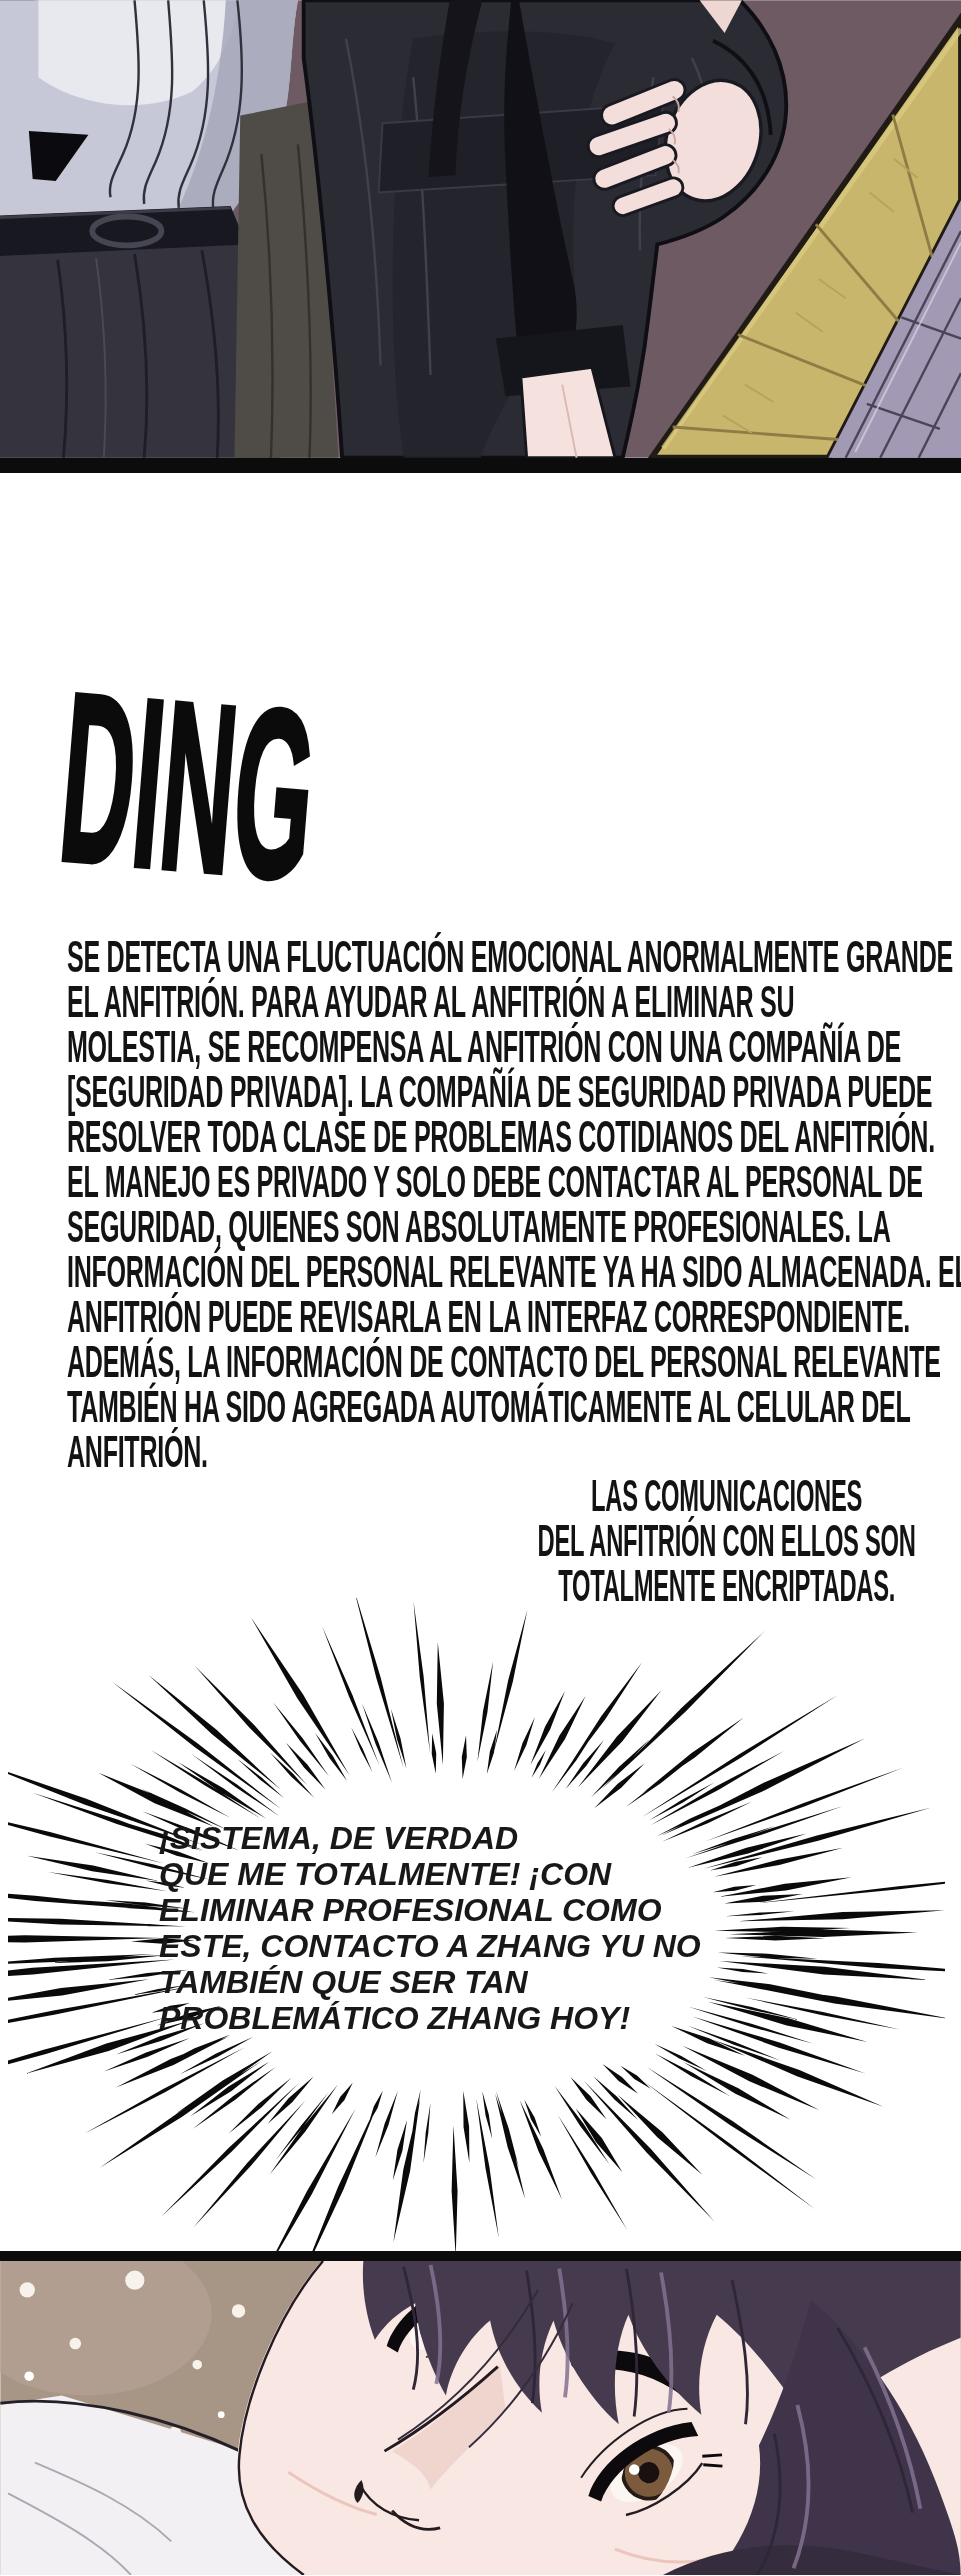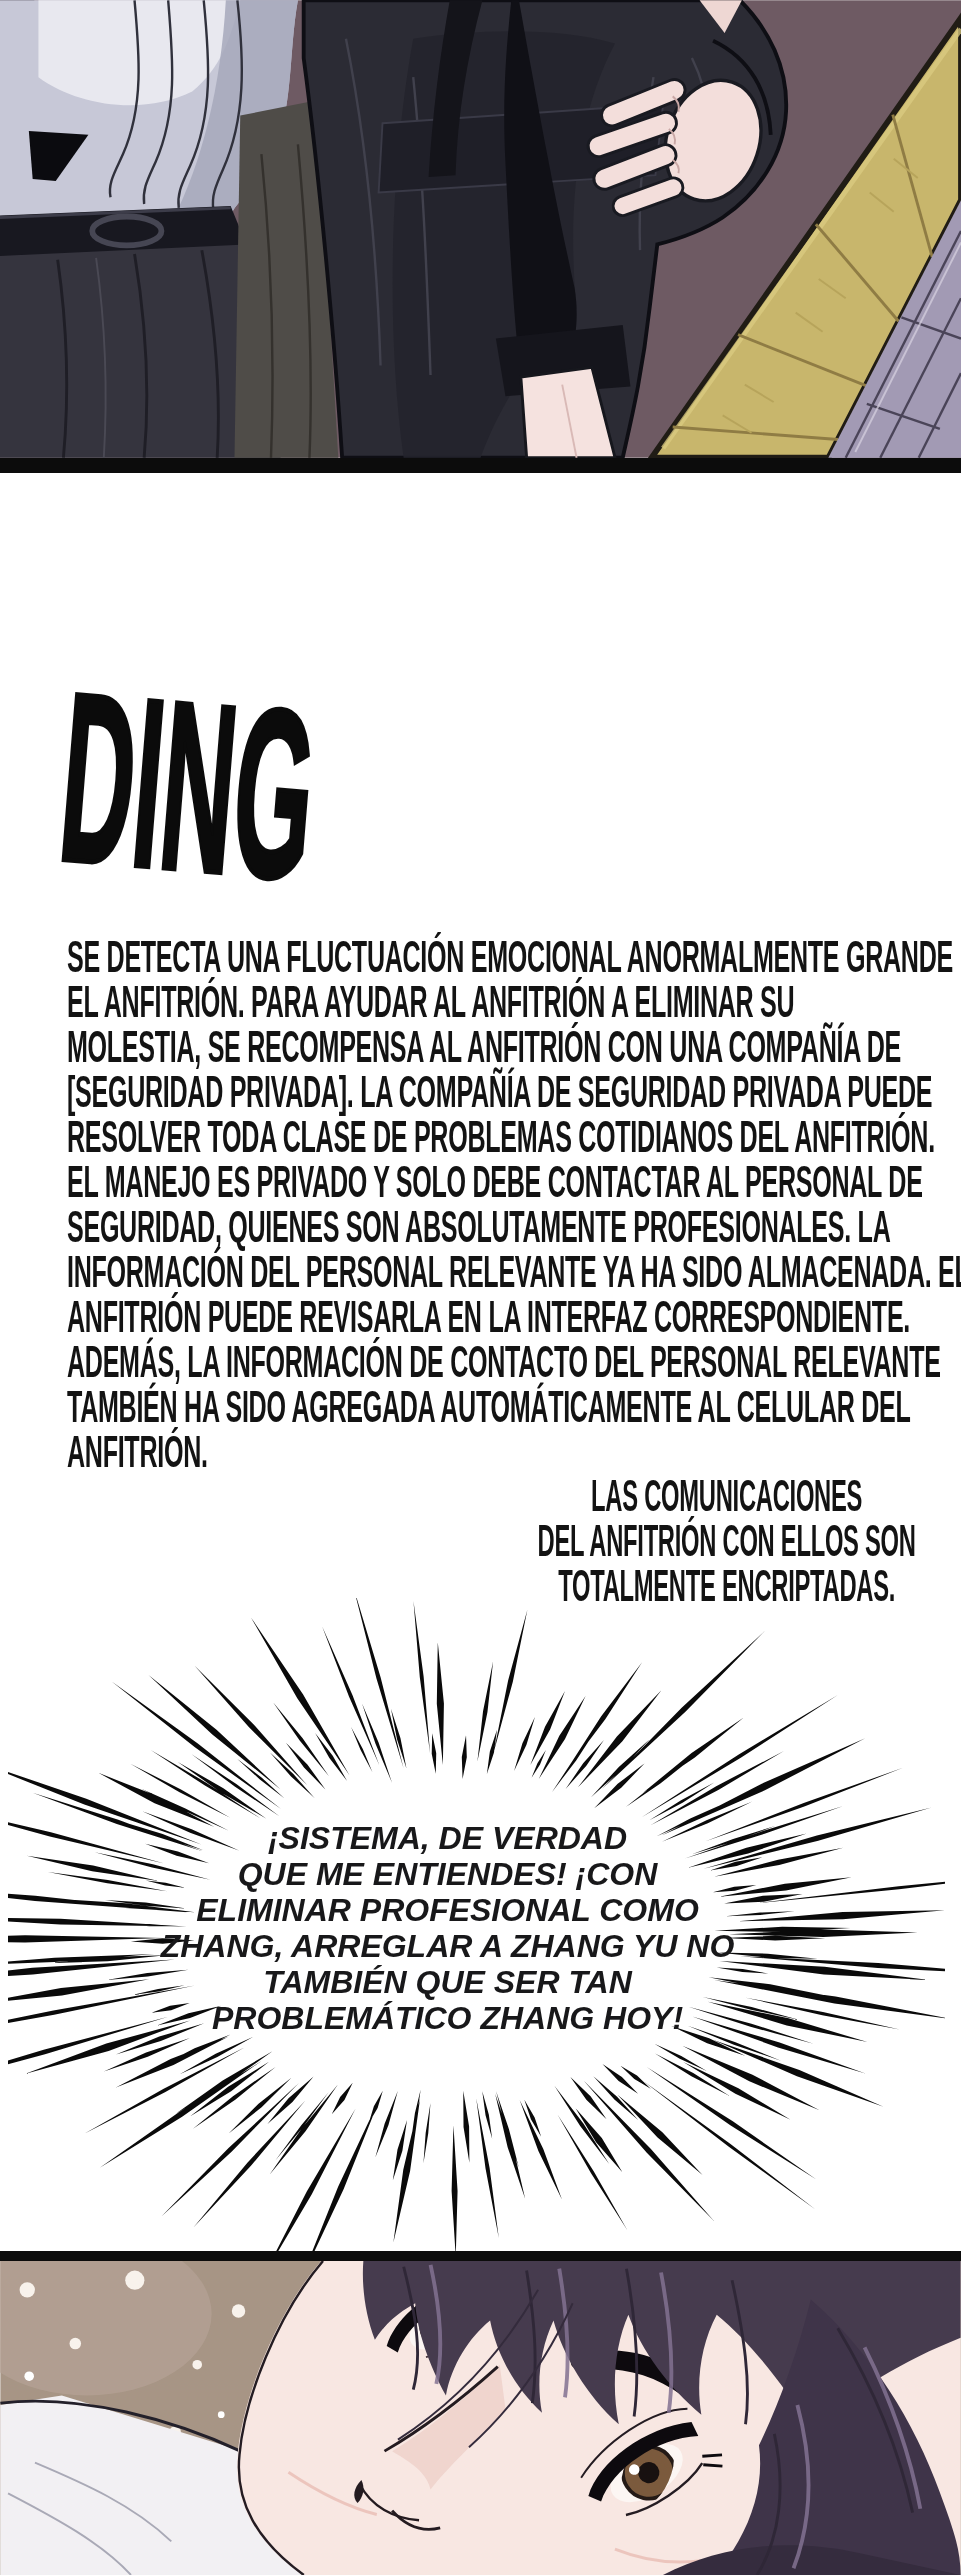--- a/index.html
+++ b/index.html
@@ -16,21 +16,21 @@
   
   #system-message{position:absolute;left:67px;top:934px;width:1471px;color:#131313;
         transform:scaleX(.57);transform-origin:left top;}
   #system-message .ln{font-size:44px;line-height:45px;font-weight:700;white-space:nowrap;letter-spacing:-0.5px;}
   
   #side-note{position:absolute;right:37px;top:1473px;width:731px;color:#131313;
         transform:scaleX(.54);transform-origin:right top;text-align:center;}
   #side-note .ln{font-size:44px;line-height:45px;font-weight:700;white-space:nowrap;letter-spacing:-0.5px;}
   
   #burst{position:absolute;left:7.7px;top:1598px;}
-  #speech-bubble{position:absolute;left:159px;top:1820px;width:577px;text-align:center;color:#18181a;}
+  #speech-bubble{position:absolute;left:159px;top:1820px;width:577px;text-align:left;color:#18181a;}
   #speech-bubble .ln{font-size:32px;line-height:36px;font-weight:700;font-style:italic;white-space:nowrap;}
 </style>
 </head>
 <body>
 
 <div id="page">
 
   <div id="panel-top">
     <svg width="961" height="458" viewBox="0 0 1000 476">
       <rect x="0" y="0" width="1000" height="476" fill="#6e5a63"></rect>
@@ -147,23 +147,23 @@
     <div class="ln">DEL ANFITRIÓN CON ELLOS SON</div>
     <div class="ln">TOTALMENTE ENCRIPTADAS.</div>
   </div>
 
   <svg id="burst" width="937" height="654" viewBox="0 0 975 680">
       <path d="M750.4,349.5 L848.5,352.5 L946.6,347.8 L848.5,344.8 Z M761.7,372.4 L905.2,384.7 L1049.0,391.8 L905.5,379.5 Z M740.4,377.5 L849.0,391.4 L958.4,397.3 L849.8,383.5 Z M734.7,397.2 L860.0,421.6 L986.5,438.7 L861.2,414.3 Z M767.6,415.6 L847.3,433.8 L927.8,448.7 L848.0,430.4 Z M728.2,419.8 L810.3,444.5 L894.3,461.8 L812.2,437.1 Z M712.0,435.1 L801.2,467.4 L892.2,494.5 L802.9,462.3 Z M733.4,459.3 L820.9,497.4 L911.0,529.0 L823.5,490.9 Z M701.7,465.6 L771.4,502.7 L844.4,532.7 L774.7,495.7 Z M702.6,482.6 L756.9,515.5 L814.3,542.7 L760.0,509.8 Z M664.6,487.7 L751.6,548.3 L841.2,604.9 L754.2,544.3 Z M661.4,502.5 L749.7,570.6 L840.2,636.1 L751.8,567.9 Z M634.2,516.6 L675.9,561.0 L722.7,600.2 L680.9,555.7 Z M599.2,502.1 L664.7,577.1 L734.6,648.1 L669.0,573.1 Z M590.6,530.6 L611.9,566.1 L639.3,597.2 L617.9,561.7 Z M571.8,537.2 L606.7,598.3 L644.5,657.7 L609.6,596.6 Z M532.4,522.2 L551.9,575.1 L576.5,625.9 L557.0,573.0 Z M506.9,515.6 L519.9,571.2 L538.2,625.2 L525.2,569.6 Z M487.2,520.3 L496.9,593.4 L510.7,665.8 L501.1,592.7 Z M463.5,548.5 L461.6,616.9 L465.9,685.2 L467.8,616.8 Z M428.8,520.5 L411.3,594.8 L401.0,670.3 L418.4,596.1 Z M415.2,542.8 L405.3,573.7 L400.4,605.8 L410.4,574.9 Z M389.1,515.3 L343.5,612.4 L303.6,712.0 L349.2,614.9 Z M361.7,530.9 L310.9,617.2 L265.2,706.5 L316.1,620.1 Z M343.3,506.0 L305.8,551.6 L272.1,600.0 L309.6,554.5 Z M309.2,522.9 L249.1,587.3 L192.7,654.9 L252.8,590.6 Z M302.7,504.5 L229.5,572.1 L159.6,643.2 L232.9,575.6 Z M278.4,487.7 L234.1,518.1 L192.5,551.9 L236.8,521.6 Z M263.8,481.5 L178.1,534.7 L95.5,592.6 L181.2,539.4 Z M246.4,467.1 L162.0,510.5 L79.3,557.2 L163.8,513.8 Z M229.2,456.2 L169.2,479.4 L112.2,509.0 L172.2,485.8 Z M189.3,457.5 L143.7,472.8 L99.7,492.4 L145.4,477.1 Z M189.6,439.4 L102.3,463.4 L17.4,495.0 L104.7,471.0 Z M166.7,435.5 L37.1,469.8 L-91.1,508.9 L38.5,474.6 Z M194.6,402.9 L47.2,428.9 L-99.4,459.4 L48.0,433.4 Z M146.9,396.5 L55.1,405.6 L-35.6,422.4 L56.2,413.3 Z M173.7,375.8 L25.3,384.6 L-122.6,400.4 L25.8,391.6 Z M152.3,370.1 L48.4,374.1 L-55.2,382.4 L48.6,378.4 Z M160.8,353.6 L17.8,350.6 L-125.2,355.2 L17.8,358.2 Z M185.7,341.6 L54.7,333.6 L-76.7,331.6 L54.4,339.6 Z M186.5,326.8 L28.5,309.6 L-130.0,297.7 L28.0,314.9 Z M165.7,304.8 L103.9,293.2 L41.5,284.9 L103.3,296.5 Z M156.5,294.1 L88.6,278.1 L19.6,268.0 L87.5,284.1 Z M162.7,276.1 L44.6,243.5 L-74.6,215.4 L43.5,248.0 Z M202.4,263.2 L114.8,230.5 L25.6,202.3 L113.2,235.0 Z M201.3,256.3 L81.5,208.7 L-40.4,166.9 L79.4,214.5 Z M214.4,237.7 L155.9,206.0 L94.0,181.7 L152.5,213.4 Z M231.2,228.4 L180.0,198.9 L127.3,172.3 L178.5,201.8 Z M262.4,228.8 L206.3,191.9 L148.5,157.8 L204.5,194.7 Z M284.1,219.4 L197.5,151.1 L107.9,86.7 L194.5,155.0 Z M283.4,198.8 L217.0,136.8 L146.2,79.8 L212.6,141.8 Z M311.7,194.9 L254.9,130.5 L194.0,70.0 L250.8,134.3 Z M334.0,185.2 L306.6,145.6 L276.0,108.4 L303.5,148.0 Z M355.3,184.2 L307.1,100.2 L252.8,19.9 L301.0,104.0 Z M386.4,173.7 L358.4,100.7 L326.8,29.2 L354.8,102.2 Z M411.6,176.9 L387.7,82.2 L359.5,-11.3 L383.4,83.4 Z M439.2,161.2 L432.5,81.8 L421.9,2.8 L428.5,82.2 Z M452.5,173.6 L453.6,109.5 L447.2,45.8 L446.2,109.9 Z M488.4,170.2 L498.9,118.3 L504.8,65.6 L494.3,117.6 Z M505.3,160.7 L525.3,86.8 L540.5,11.8 L520.4,85.6 Z M543.5,173.4 L564.2,136.2 L579.6,96.4 L558.8,133.6 Z M552.3,188.0 L579.6,146.5 L601.0,101.6 L573.7,143.1 Z M578.9,182.3 L621.5,126.0 L659.8,66.7 L617.1,123.0 Z M592.9,197.0 L639.3,148.7 L679.9,95.6 L633.6,143.9 Z M618.0,198.6 L704.9,118.1 L787.9,33.6 L701.0,114.0 Z M660.4,202.6 L714.7,165.7 L765.6,124.2 L711.3,161.1 Z M659.4,227.8 L762.5,166.0 L863.5,100.7 L760.4,162.6 Z M668.6,236.1 L739.1,199.5 L807.4,159.0 L736.9,195.5 Z M679.9,247.0 L787.6,199.8 L892.0,145.7 L784.3,192.9 Z M726.0,252.9 L829.3,216.4 L931.3,176.4 L828.0,213.0 Z M704.4,270.8 L787.3,245.1 L869.2,216.1 L786.3,241.9 Z M723.8,281.4 L843.1,252.3 L961.0,217.8 L841.7,246.9 Z M734.7,289.9 L802.5,277.5 L869.1,259.6 L801.3,272.0 Z M740.0,310.7 L809.5,304.1 L877.9,290.4 L808.4,297.0 Z M780.7,317.1 L927.2,302.9 L1073.3,285.3 L926.8,299.6 Z M759.7,336.1 L868.9,334.1 L977.6,324.5 L868.5,326.5 Z M746.1,353.4 L798.2,356.2 L850.3,353.9 L798.2,351.1 Z M738.4,368.7 L790.3,374.0 L842.5,375.0 L790.6,369.8 Z M737.4,384.3 L764.2,388.8 L791.2,390.5 L764.5,385.9 Z M729.1,394.3 L792.3,407.1 L856.4,414.4 L793.1,401.7 Z M723.2,414.8 L773.1,428.2 L823.8,438.8 L773.8,425.4 Z M708.1,425.1 L772.6,445.9 L838.1,463.5 L773.6,442.7 Z M707.3,444.9 L755.3,464.5 L804.3,481.3 L756.3,461.7 Z M690.2,445.0 L727.5,463.1 L766.9,476.0 L729.6,457.9 Z M672.6,463.5 L699.0,479.3 L727.1,492.0 L700.6,476.2 Z M673.3,473.6 L711.1,497.4 L750.9,517.9 L713.0,494.1 Z M637.3,486.5 L651.7,500.3 L668.8,510.4 L654.5,496.6 Z M618.6,484.7 L635.4,502.2 L655.6,515.7 L638.8,498.2 Z M609.1,497.4 L631.0,521.6 L655.7,542.8 L633.8,518.7 Z M585.2,498.1 L601.8,521.9 L622.8,542.0 L606.2,518.2 Z M568.6,507.2 L595.4,549.2 L625.6,588.7 L598.9,546.7 Z M537.3,521.9 L544.1,542.0 L554.8,560.3 L548.0,540.2 Z M507.8,512.7 L518.3,553.1 L531.6,592.5 L521.2,552.2 Z M493.5,512.9 L496.9,537.9 L503.8,562.3 L500.3,537.2 Z M473.7,512.6 L474.0,550.2 L480.1,587.3 L479.8,549.7 Z M439.6,525.3 L434.6,556.4 L432.3,587.9 L437.3,556.8 Z M429.4,511.2 L423.4,535.8 L419.9,560.9 L425.9,536.3 Z M405.6,512.8 L391.9,546.7 L382.2,582.0 L395.9,548.1 Z M390.0,512.5 L380.7,528.7 L375.2,546.6 L384.6,530.4 Z M358.7,504.1 L345.6,519.0 L336.9,536.8 L350.1,522.0 Z M333.6,514.0 L305.0,548.7 L278.4,584.9 L307.0,550.2 Z M318.0,497.7 L291.9,520.3 L270.0,547.0 L296.0,524.3 Z M294.9,498.9 L260.7,526.1 L229.6,557.0 L263.9,529.7 Z M271.6,482.3 L229.0,508.3 L189.7,538.9 L232.2,512.9 Z M275.2,471.4 L223.4,501.7 L174.5,536.5 L226.4,506.3 Z M255.3,456.2 L216.1,474.0 L178.7,495.2 L217.8,477.4 Z M231.6,454.0 L194.2,468.3 L158.6,486.6 L196.1,472.4 Z M204.1,442.3 L157.4,456.1 L112.3,474.7 L159.0,460.8 Z M222.2,424.1 L187.8,431.7 L155.1,444.5 L189.4,436.9 Z M189.1,421.2 L168.6,424.0 L149.3,431.4 L169.8,428.7 Z M183.8,402.8 L156.2,406.5 L129.1,412.9 L156.7,409.2 Z M187.7,386.5 L144.9,390.0 L102.7,397.2 L145.4,393.7 Z M164.0,371.6 L103.4,373.4 L43.1,379.6 L103.7,377.8 Z M194.1,356.2 L160.9,353.9 L127.8,357.2 L161.0,359.5 Z M174.4,341.2 L147.3,338.9 L120.1,339.2 L147.2,341.4 Z M194.7,326.7 L122.5,317.3 L49.8,312.8 L122.0,322.2 Z M185.5,322.9 L143.3,316.7 L100.8,313.9 L143.0,320.0 Z M184.2,301.3 L164.1,296.1 L143.5,293.8 L163.6,299.0 Z M210.6,292.8 L150.8,276.8 L90.3,264.2 L150.0,280.2 Z M209.3,275.8 L176.8,263.4 L142.8,255.5 L175.4,268.0 Z M203.2,262.2 L160.9,245.4 L117.3,232.1 L159.7,248.8 Z M240.9,262.8 L191.1,240.4 L139.7,221.7 L189.5,244.1 Z M229.8,241.9 L184.6,218.7 L138.2,198.0 L183.4,221.2 Z M268.9,229.4 L224.1,197.8 L176.7,170.3 L221.5,202.0 Z M282.4,226.8 L237.6,193.4 L191.1,162.4 L235.9,195.9 Z M287.5,208.0 L263.8,186.5 L238.4,167.0 L262.1,188.5 Z M318.9,207.8 L297.0,183.0 L272.6,160.6 L294.5,185.4 Z M330.3,198.9 L311.5,173.1 L289.2,150.3 L308.0,176.1 Z M352.8,190.1 L337.9,163.9 L319.6,140.1 L334.4,166.2 Z M379.1,180.8 L369.2,156.8 L357.0,133.9 L366.9,157.9 Z M399.6,192.1 L385.6,150.2 L368.4,109.5 L382.4,151.4 Z M414.7,177.4 L408.4,145.7 L398.5,114.9 L404.8,146.6 Z M445.1,182.6 L445.6,161.3 L441.4,140.4 L440.9,161.7 Z M473.0,188.1 L477.4,165.5 L476.6,142.5 L472.2,165.1 Z M498.3,183.0 L505.7,160.4 L508.8,136.8 L501.4,159.4 Z M526.6,179.8 L539.5,152.5 L548.3,123.6 L535.3,150.9 Z M544.8,186.8 L553.6,173.0 L559.7,157.8 L550.9,171.6 Z M566.0,201.8 L591.2,168.7 L614.0,133.8 L588.8,167.0 Z M580.2,198.5 L601.8,174.2 L620.1,147.4 L598.5,171.7 Z M606.7,207.0 L638.5,178.4 L667.4,146.9 L635.6,175.5 Z M610.0,218.5 L638.1,197.2 L662.5,171.8 L634.4,193.1 Z M642.9,217.3 L678.8,192.8 L712.8,165.8 L676.9,190.2 Z M667.4,231.1 L701.9,212.8 L734.8,191.8 L700.4,210.1 Z M674.6,247.8 L711.0,231.5 L746.3,213.0 L709.9,229.3 Z M680.5,253.5 L728.2,234.0 L774.5,211.5 L726.8,231.0 Z M711.7,266.4 L755.4,253.1 L798.2,237.1 L754.5,250.4 Z M707.5,280.5 L770.2,265.7 L831.1,244.8 L768.4,259.6 Z M730.5,283.3 L758.3,278.7 L785.0,269.4 L757.1,274.1 Z M733.4,306.0 L756.4,304.4 L778.7,298.4 L755.7,300.1 Z M745.2,317.6 L786.4,315.7 L826.8,307.7 L785.6,309.5 Z M746.7,330.9 L782.8,329.5 L818.6,325.6 L782.6,327.0 Z M735.0,346.1 L805.8,347.3 L876.6,343.0 L805.7,341.8 Z " fill="#0a0a0a"></path>
     </svg>
 
   <div id="speech-bubble">
     <div class="ln">¡SISTEMA, DE VERDAD</div>
-    <div class="ln">QUE ME ENTIENDES! ¡CON</div>
+    <div class="ln">QUE ME TOTALMENTE! ¡CON</div>
     <div class="ln">ELIMINAR PROFESIONAL COMO</div>
-    <div class="ln">ZHANG, ARREGLAR A ZHANG YU NO</div>
+    <div class="ln">ESTE, CONTACTO A ZHANG YU NO</div>
     <div class="ln">TAMBIÉN QUE SER TAN</div>
     <div class="ln">PROBLEMÁTICO ZHANG HOY!</div>
   </div>
 
   <div id="panel-bottom">
     <svg width="961" height="314" viewBox="0 0 1000 327">
       <defs>
         <clipPath id="eyeL">
             <ellipse cx="457" cy="68" rx="36" ry="20" transform="rotate(-33 455 65)"></ellipse>
           </clipPath>

